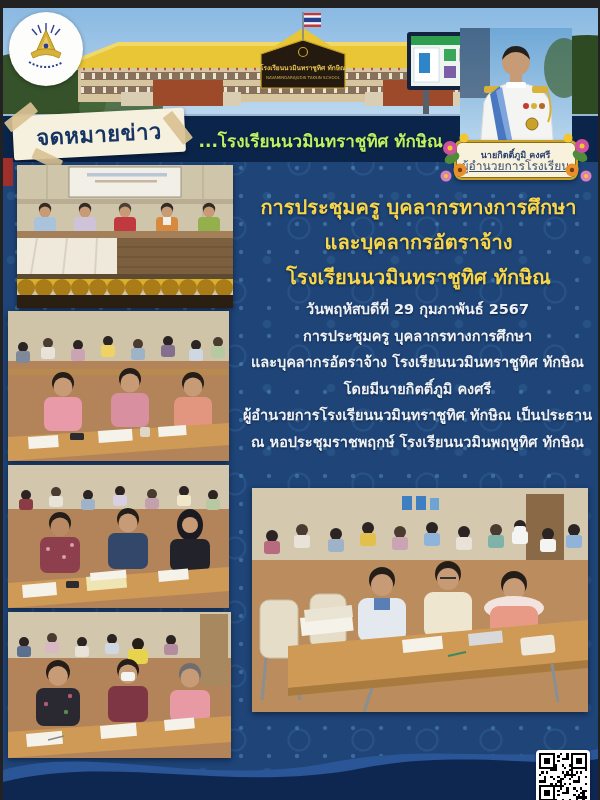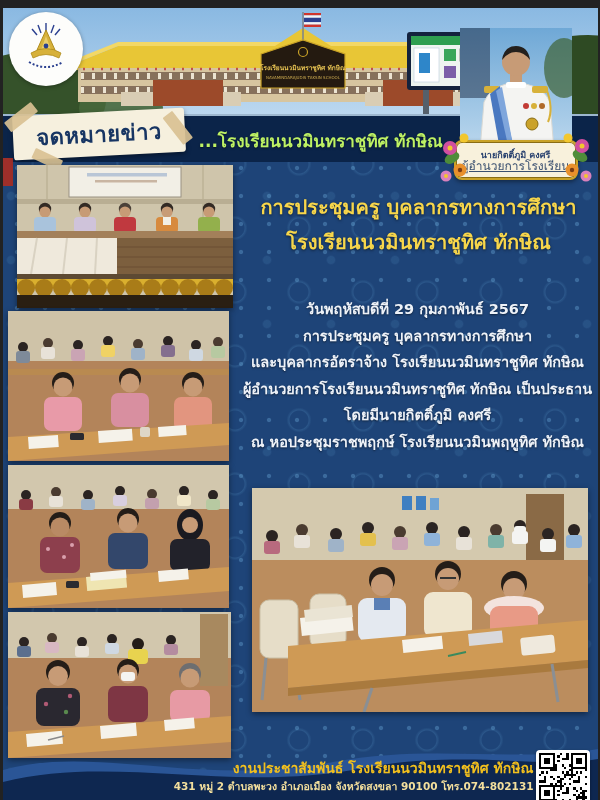--- a/index.html
+++ b/index.html
@@ -218,28 +218,29 @@
           <circle cx="132" cy="42" r="2.2" fill="#7a3b12"></circle>
         <circle cx="146" cy="48" r="5.5" fill="#d981bd"></circle>
           <circle cx="146" cy="48" r="2" fill="#f2c72e"></circle>
         <circle cx="128" cy="10" r="4.5" fill="#f2c72e"></circle>
       </g>
     </svg>
   </div>
 
   <div class="title-block">
     <div>การประชุมครู บุคลากรทางการศึกษา</div>
+    <div>และบุคลากรอัตราจ้าง</div>
     <div>โรงเรียนนวมินทราชูทิศ ทักษิณ</div>
   </div>
   <div class="body-block">
     <div>วันพฤหัสบดีที่ 29 กุมภาพันธ์ 2567</div>
     <div>การประชุมครู บุคลากรทางการศึกษา</div>
     <div>และบุคลากรอัตราจ้าง โรงเรียนนวมินทราชูทิศ ทักษิณ</div>
+    <div>โดยมีนายกิตติ์ภูมิ  คงศรี</div>
     <div>ผู้อำนวยการโรงเรียนนวมินทราชูทิศ ทักษิณ เป็นประธาน</div>
-    <div>โดยมีนายกิตติ์ภูมิ  คงศรี</div>
     <div>ณ หอประชุมราชพฤกษ์ โรงเรียนนวมินพฤหูทิศ ทักษิณ</div>
   </div>
 
   <div class="photo-frame" id="photo1">
     <svg width="216" height="143" viewBox="0 0 216 143" preserveAspectRatio="none">
       <rect width="216" height="143" fill="#cfc5ab"></rect>
       <g stroke="#bdb296" stroke-width="1.5">
           <line x1="30" y1="0" x2="30" y2="66"></line>
           <line x1="186" y1="0" x2="186" y2="66"></line>
           <line x1="108" y1="34" x2="108" y2="66"></line>
@@ -515,24 +516,20 @@
       </g>
       <line x1="120" y1="200" x2="112" y2="224" stroke="#8a8f94" stroke-width="3"></line>
       <line x1="300" y1="176" x2="306" y2="214" stroke="#8a8f94" stroke-width="3"></line>
     </svg>
   </div>
 
   <svg class="footer-wave" width="600" height="72" viewBox="0 0 600 72" preserveAspectRatio="none">
     <path d="M0,34 C90,8 200,52 330,26 C430,7 520,28 600,12 L600,72 L0,72 Z" fill="#2a5596"></path>
     <path d="M0,46 C110,18 230,58 360,32 C460,13 545,34 600,22 L600,72 L0,72 Z" fill="#0e2750"></path>
   </svg>
-  <div class="footer-text">
-    <div class="l1">งานประชาสัมพันธ์  โรงเรียนนวมินทราชูทิศ ทักษิณ</div>
-    <div class="l2">431 หมู่ 2 ตำบลพะวง อำเภอเมือง จังหวัดสงขลา 90100 โทร.074-802131</div>
-  </div>
   <div class="qr">
     <svg id="qrsvg" width="48" height="48" viewBox="0 0 21 21" shape-rendering="crispEdges">
         <rect x="9" y="0" width="1" height="1" fill="#000"></rect>
         <rect x="12" y="0" width="1" height="1" fill="#000"></rect>
         <rect x="8" y="1" width="1" height="1" fill="#000"></rect>
         <rect x="12" y="1" width="1" height="1" fill="#000"></rect>
         <rect x="10" y="2" width="1" height="1" fill="#000"></rect>
         <rect x="11" y="2" width="1" height="1" fill="#000"></rect>
         <rect x="12" y="2" width="1" height="1" fill="#000"></rect>
         <rect x="8" y="3" width="1" height="1" fill="#000"></rect>

